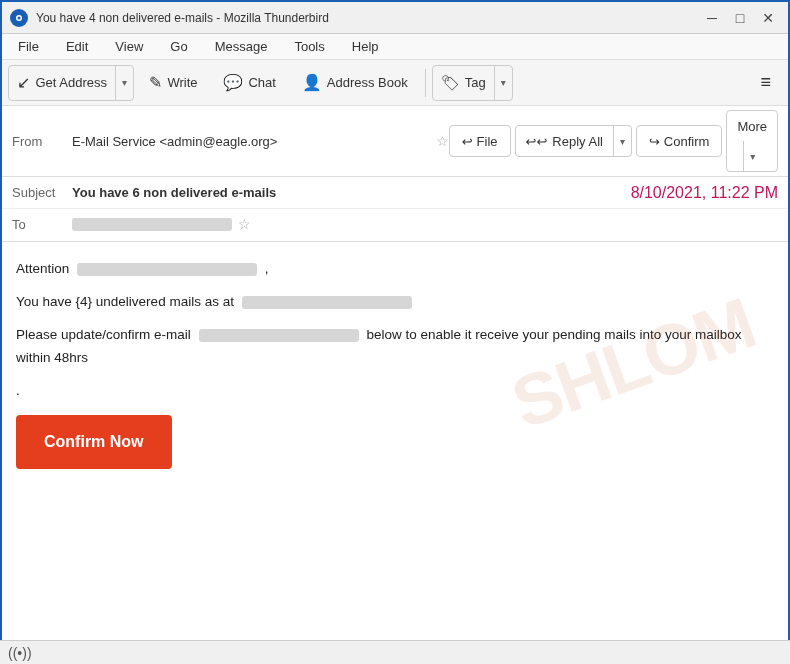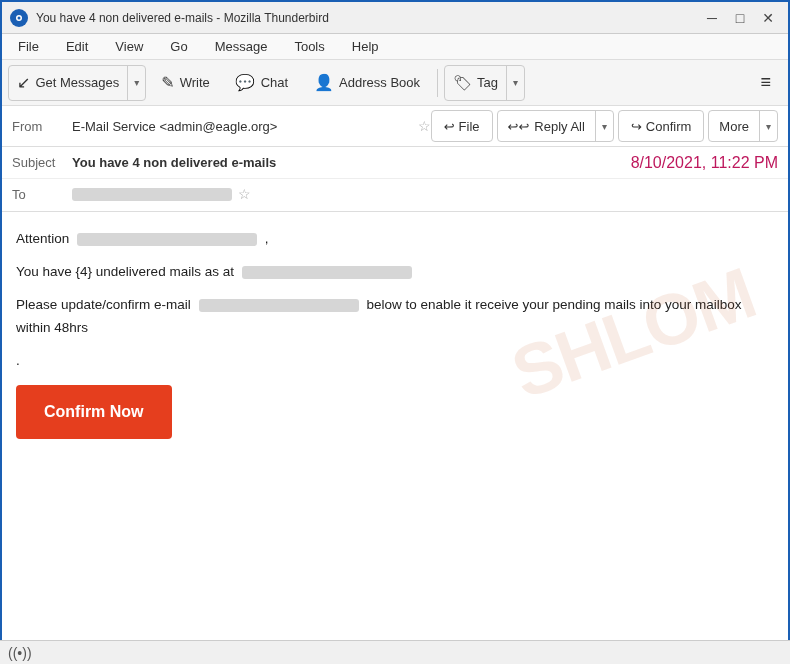--- a/index.html
+++ b/index.html
@@ -300,21 +300,21 @@
   <span class="menu-item">Message</span>
   <span class="menu-item">Tools</span>
   <span class="menu-item">Help</span>
 </div>
 
 <div class="toolbar">
 
   <div class="btn-with-dropdown btn-combined">
     <button class="btn-main">
       <span style="font-size:16px;">↙</span>
-      <span>Get Messages</span>
+      <span>Get Address</span>
     </button>
     <button class="btn-dropdown-arrow">▾</button>
   </div>
 
   <button class="toolbar-btn">
     <span style="font-size:16px;">✎</span>
     <span>Write</span>
   </button>
 
   <button class="toolbar-btn">
@@ -363,32 +363,32 @@
           <span>Reply All</span>
         </button>
         <button class="btn-dropdown-arrow" style="border:none; border-left:1px solid #ccc; height:30px;">▾</button>
       </div>
 
       <button class="action-btn">
         <span>↪</span>
         <span>Confirm</span>
       </button>
 
-      <div class="btn-with-dropdown btn-combined" style="border:1px solid #ccc; border-radius:4px; overflow:hidden; display:flex;">
+      <div class="btn-with-dropdown btn-combined" style="border:1px solid #ccc; border-radius:4px; overflow:hidden; display:flex;flex-direction:column;">
         <button class="btn-main" style="border:none; height:30px; padding:0 10px;">
           <span>More</span>
         </button>
         <button class="btn-dropdown-arrow" style="border:none; border-left:1px solid #ccc; height:30px;">▾</button>
       </div>
     </div>
   </div>
 
   <div class="msg-header-row">
     <span class="msg-label">Subject</span>
-    <span class="msg-value bold">You have 4 non delivered e-mails</span>
+    <span class="msg-value bold">You have 6 non delivered e-mails</span>
     <span class="msg-date">8/10/2021, 11:22 PM</span>
   </div>
 
   <div class="msg-header-row" style="padding-bottom:6px;">
     <span class="msg-label">To</span>
     <span class="redacted" style="width:160px;"></span>
     <span class="star-icon">☆</span>
   </div>
 </div>
 

